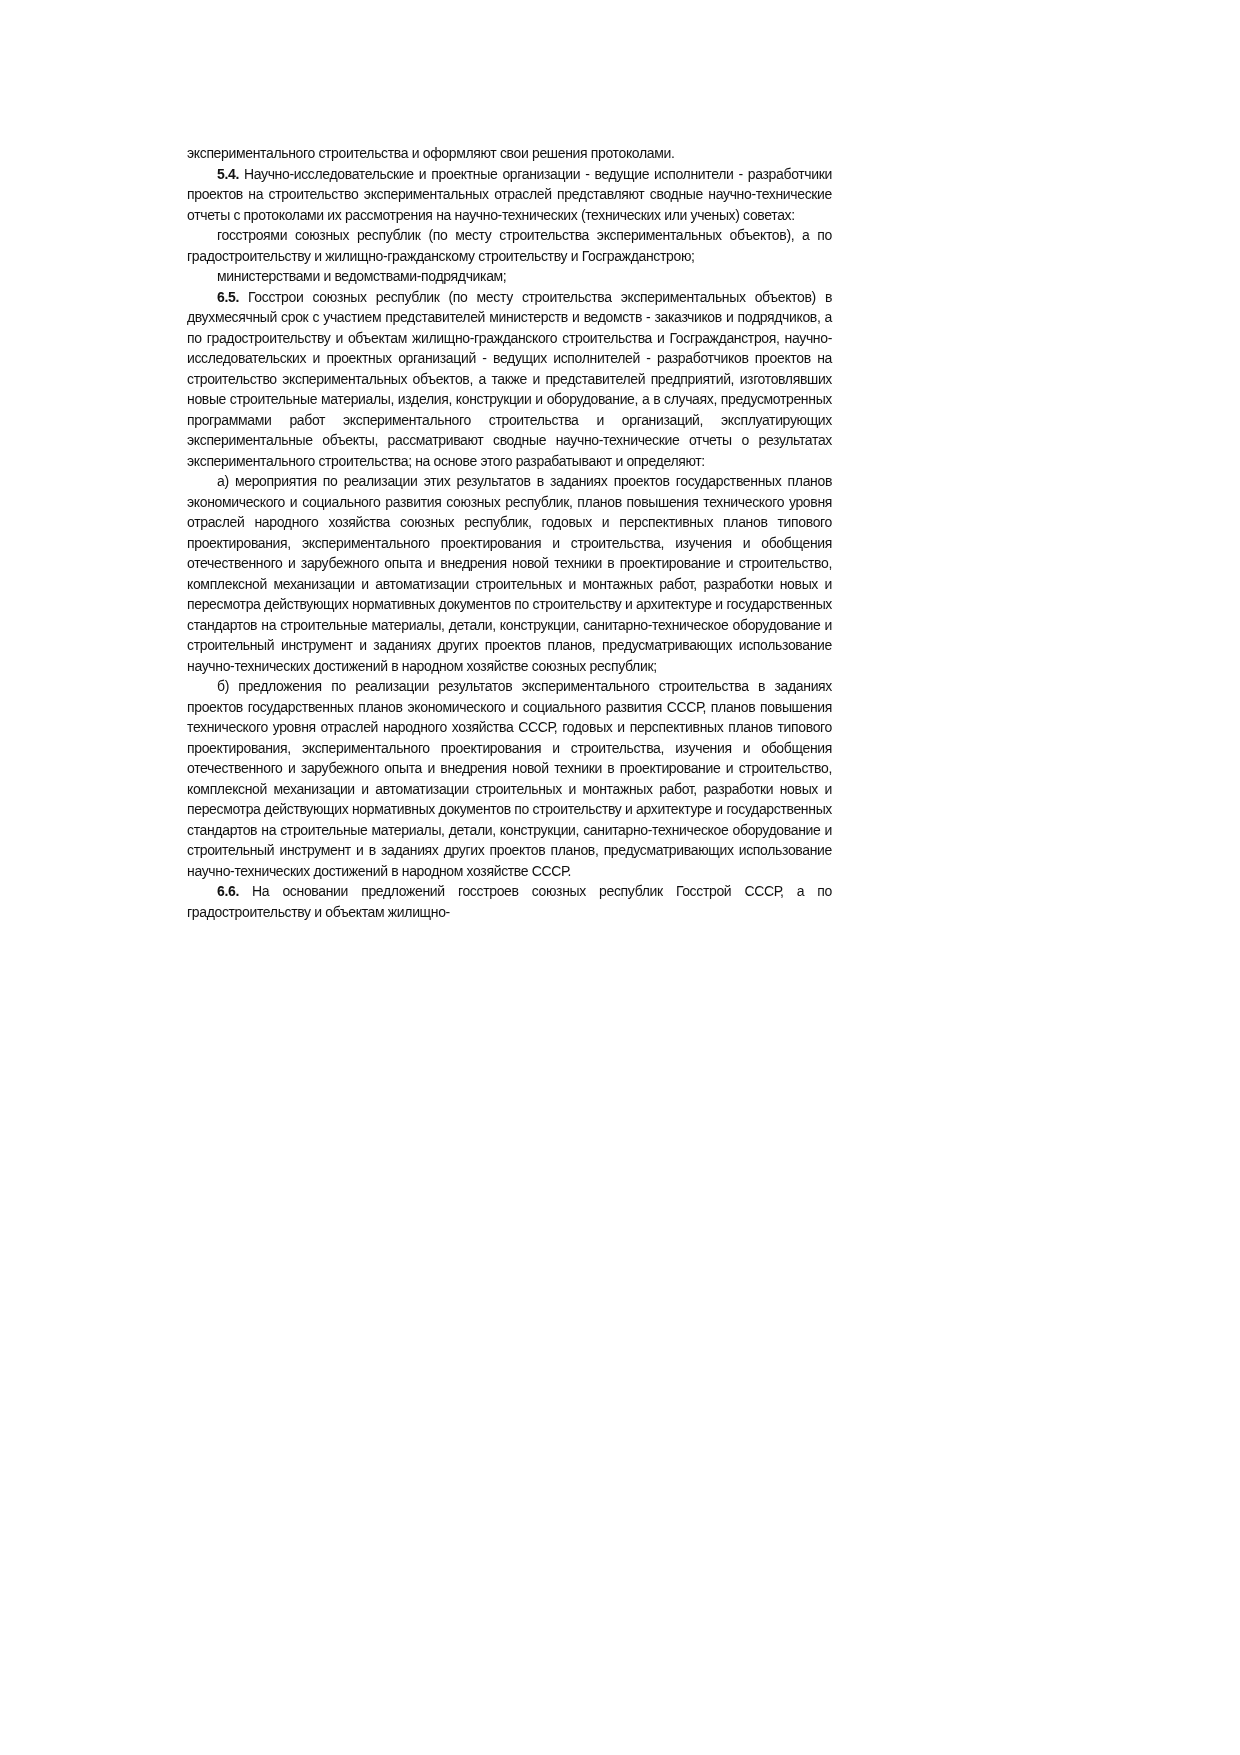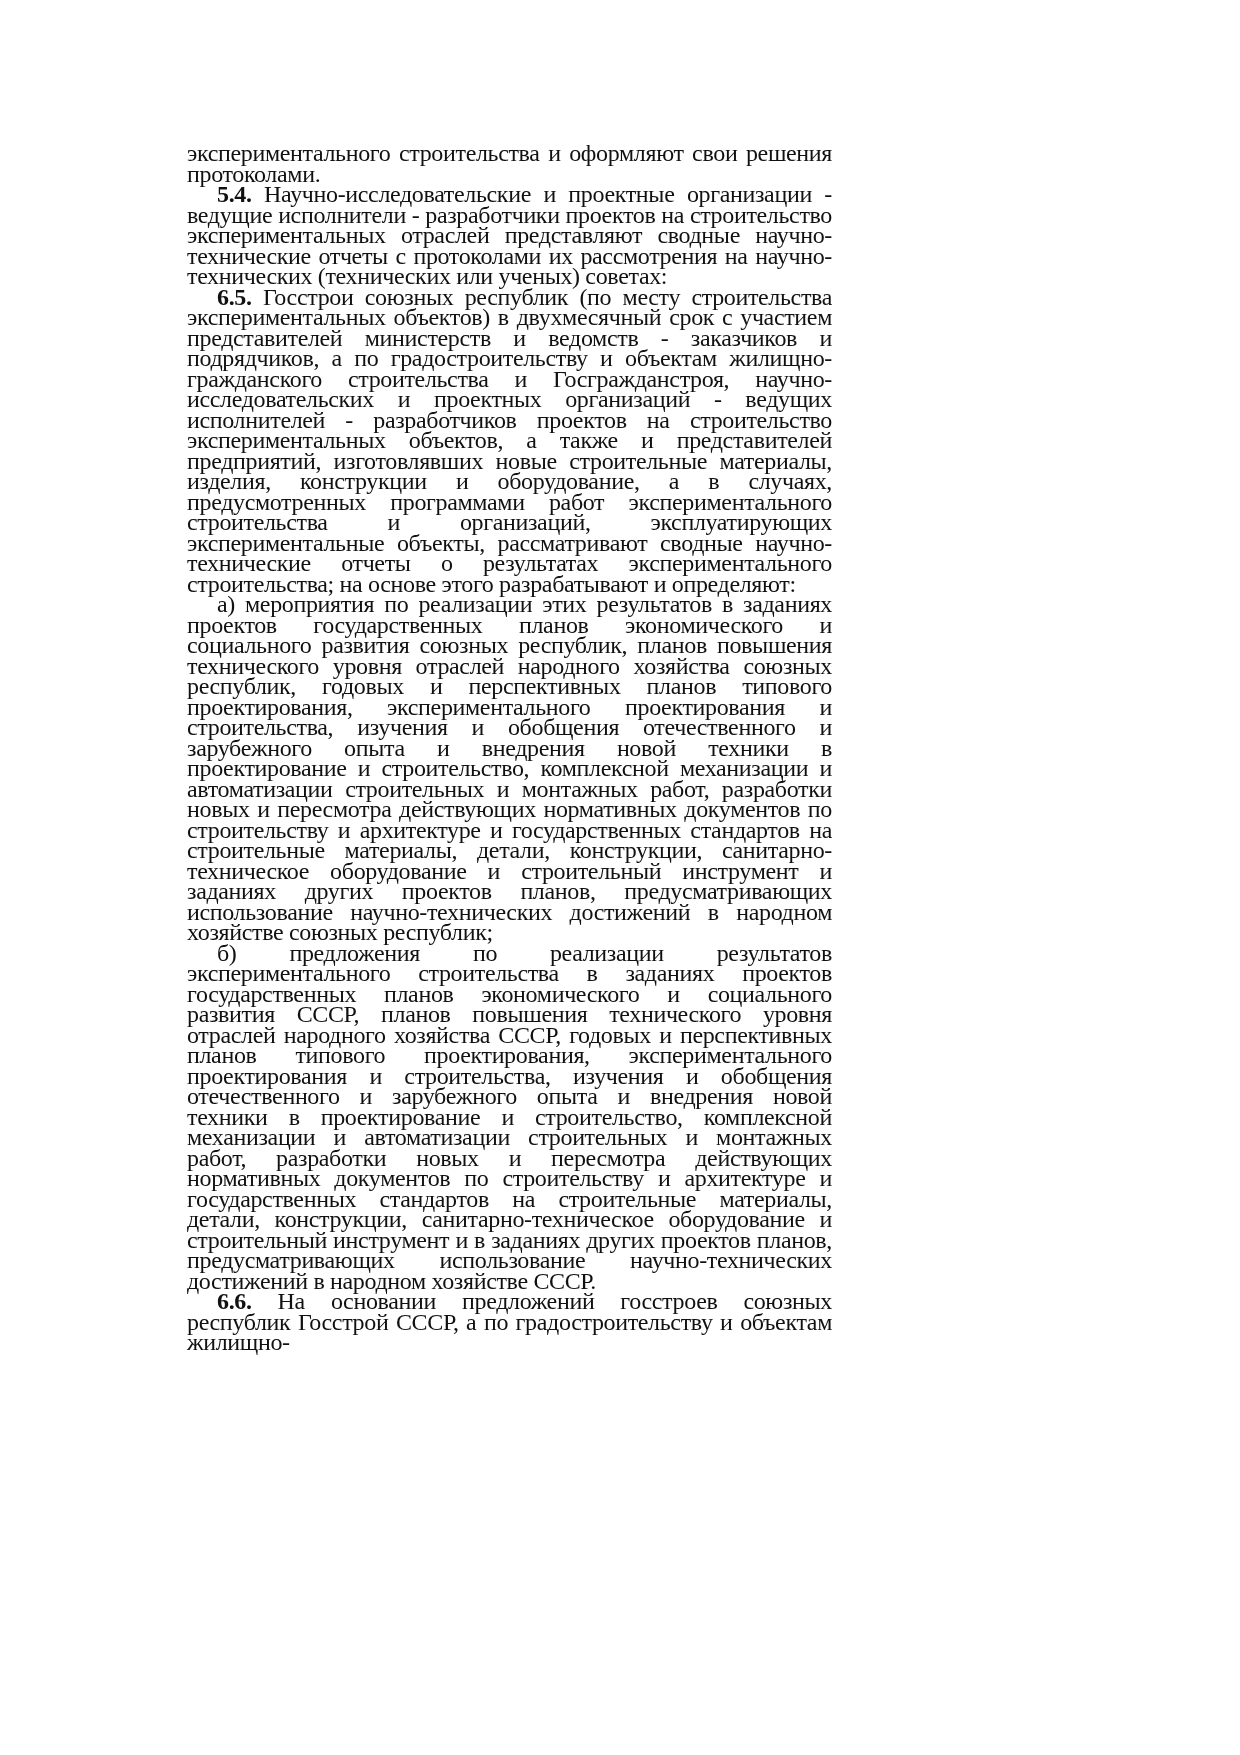--- a/index.html
+++ b/index.html
@@ -2,22 +2,22 @@
 <html><head>
 <meta charset="utf-8">
 <style>
   html, body { margin: 0; padding: 0; background: #ffffff; }
   body { width: 1240px; height: 1755px; position: relative; overflow: hidden; }
   .page {
     position: absolute;
     left: 187px;
     top: 143px;
     width: 645px;
-    font-family: Liberation Serif, serif;
-    font-size: 24px;
+    font-family: Liberation Sans, sans-serif;
+    font-size: 14px;
     line-height: 20.5px;
     color: #111111;
     text-align: justify;
     letter-spacing: -0.35px;
     word-spacing: 0px;
   }
   .page p { margin: 0; padding: 0; }
   .page p.indent { text-indent: 30px; }
   .num { font-weight: bold; }
 </style>
@@ -25,20 +25,26 @@
 <body>
 
 <div class="page">
   <p class="">
     <span>экспериментального строительства и оформляют свои решения протоколами.</span>
   </p>
   <p class="indent">
     <span class="num">5.4.</span><span> Научно-исследовательские и проектные организации - ведущие исполнители - разработчики проектов на строительство экспериментальных отраслей представляют сводные научно-технические отчеты с протоколами их рассмотрения на научно-технических (технических или ученых) советах:</span>
   </p>
   <p class="indent">
+    <span>госстроями союзных республик (по месту строительства экспериментальных объектов), а по градостроительству и жилищно-гражданскому строительству и Госгражданстрою;</span>
+  </p>
+  <p class="indent">
+    <span>министерствами и ведомствами-подрядчикам;</span>
+  </p>
+  <p class="indent">
     <span class="num">6.5.</span><span> Госстрои союзных республик (по месту строительства экспериментальных объектов) в двухмесячный срок с участием представителей министерств и ведомств - заказчиков и подрядчиков, а по градостроительству и объектам жилищно-гражданского строительства и Госгражданстроя, научно-исследовательских и проектных организаций - ведущих исполнителей - разработчиков проектов на строительство экспериментальных объектов, а также и представителей предприятий, изготовлявших новые строительные материалы, изделия, конструкции и оборудование, а в случаях, предусмотренных программами работ экспериментального строительства и организаций, эксплуатирующих экспериментальные объекты, рассматривают сводные научно-технические отчеты о результатах экспериментального строительства; на основе этого разрабатывают и определяют:</span>
   </p>
   <p class="indent">
     <span>а) мероприятия по реализации этих результатов в заданиях проектов государственных планов экономического и социального развития союзных республик, планов повышения технического уровня отраслей народного хозяйства союзных республик, годовых и перспективных планов типового проектирования, экспериментального проектирования и строительства, изучения и обобщения отечественного и зарубежного опыта и внедрения новой техники в проектирование и строительство, комплексной механизации и автоматизации строительных и монтажных работ, разработки новых и пересмотра действующих нормативных документов по строительству и архитектуре и государственных стандартов на строительные материалы, детали, конструкции, санитарно-техническое оборудование и строительный инструмент и заданиях других проектов планов, предусматривающих использование научно-технических достижений в народном хозяйстве союзных республик;</span>
   </p>
   <p class="indent">
     <span>б) предложения по реализации результатов экспериментального строительства в заданиях проектов государственных планов экономического и социального развития СССР, планов повышения технического уровня отраслей народного хозяйства СССР, годовых и перспективных планов типового проектирования, экспериментального проектирования  и строительства, изучения и обобщения отечественного и зарубежного опыта и внедрения новой техники в проектирование и строительство, комплексной механизации и автоматизации строительных и монтажных работ, разработки новых и пересмотра действующих нормативных документов по строительству и архитектуре и государственных стандартов на строительные материалы, детали, конструкции, санитарно-техническое оборудование и строительный инструмент и в заданиях других проектов планов, предусматривающих использование научно-технических достижений в народном хозяйстве СССР.</span>
   </p>
   <p class="indent">
     <span class="num">6.6.</span><span> На основании предложений госстроев союзных республик Госстрой СССР, а по градостроительству и объектам жилищно-</span>

